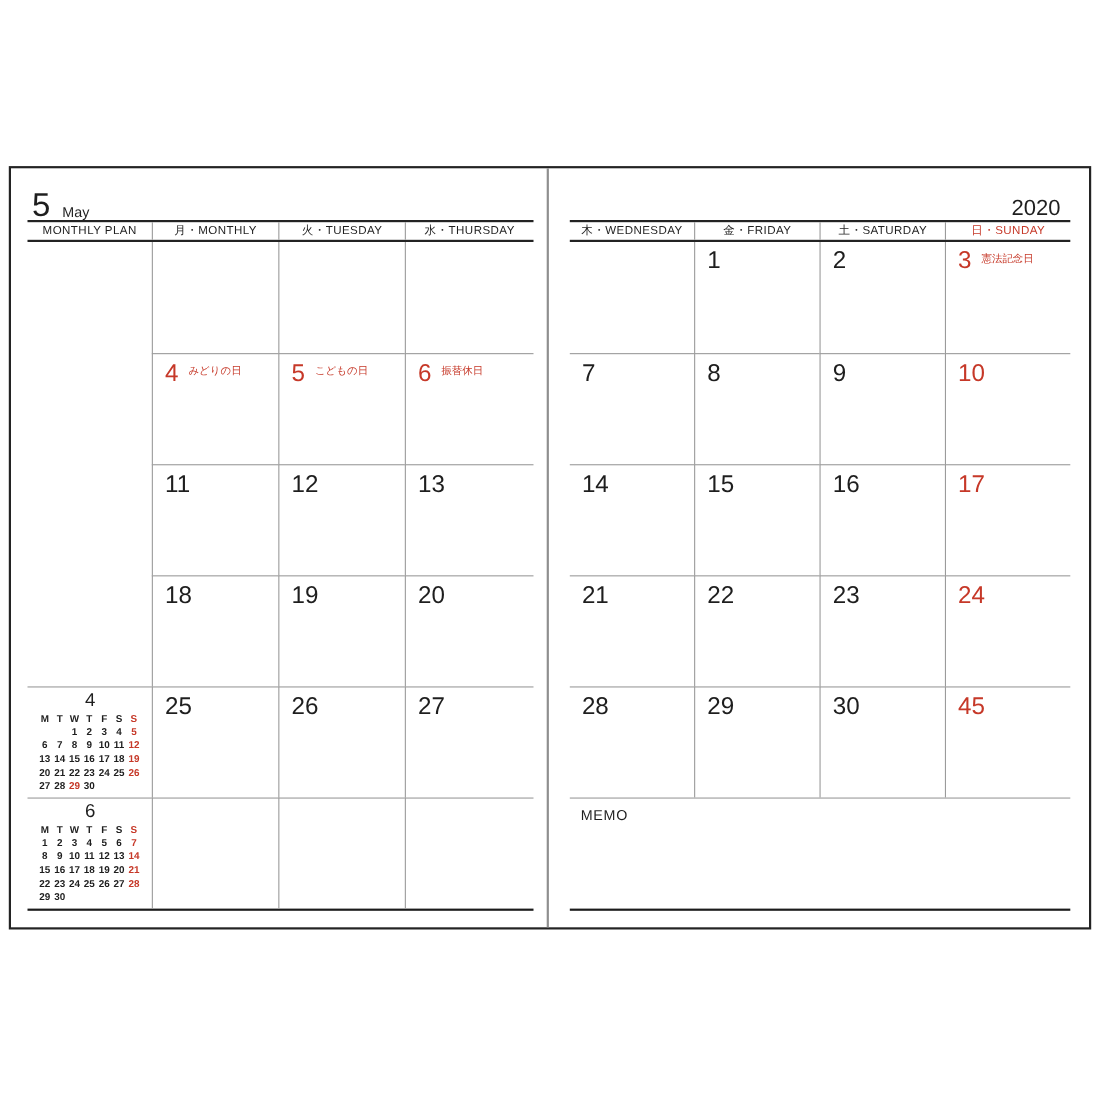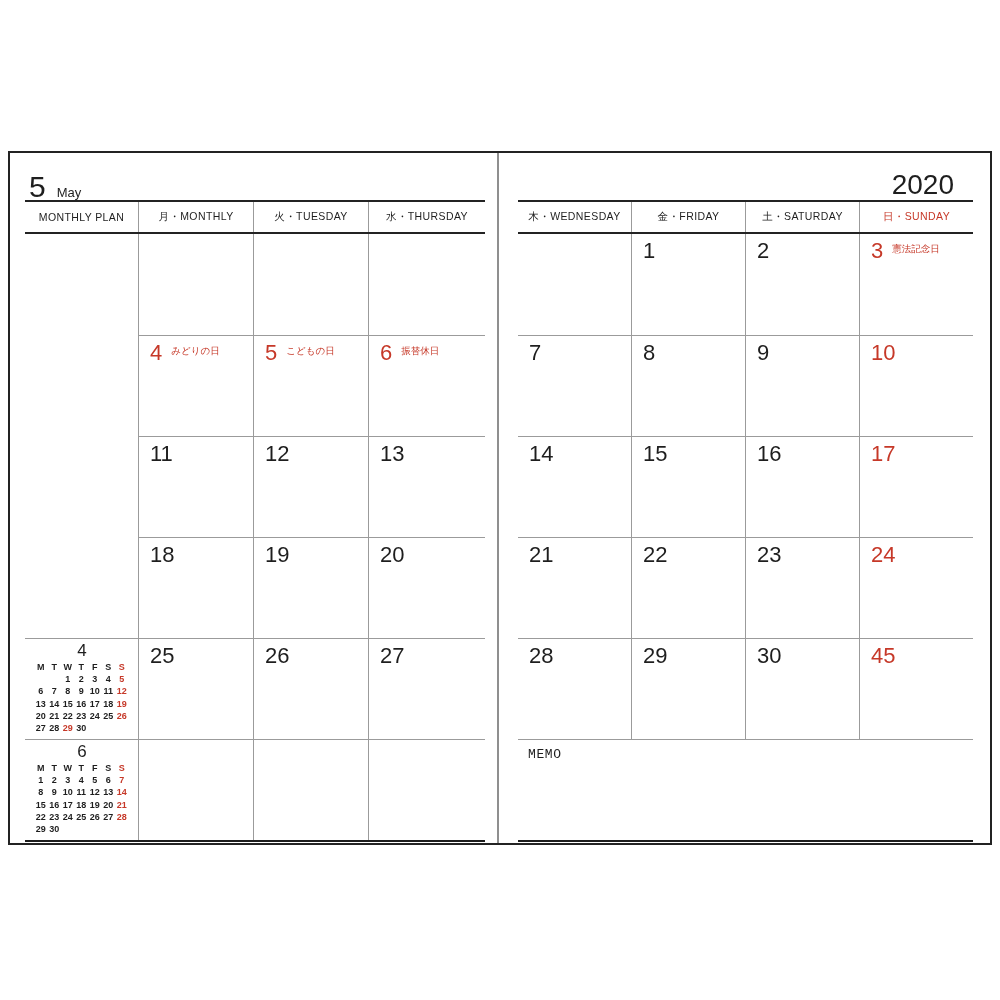--- a/index.html
+++ b/index.html
@@ -14,24 +14,24 @@
   }
   .divider { position:absolute; left:487px; top:0; width:1.5px; height:100%; background:#8f8f8f; }
   .page { position:absolute; top:0; }
   .page.left  { left:15px;  width:460px; }
   .page.right { left:508px; width:455px; }
 
   .title-zone { height:47px; display:flex; align-items:flex-end; box-sizing:border-box; padding-bottom:1px; }
   .title-zone.right-align { justify-content:flex-end; }
   .month-num  { font-size:30px; line-height:0.85; margin-left:4px; }
   .month-name { font-size:13px; line-height:0.95; margin-left:11px; }
-  .year       { font-size:28px; line-height:0.95; margin-right:19px; }
+  .year       { font-size:20px; line-height:0.95; margin-right:9px; }
 
   .day-header {
-    height:34px; box-sizing:border-box; display:grid;
+    height:20px; box-sizing:border-box; display:grid;
     border-top:2px solid var(--rule); border-bottom:2px solid var(--rule);
   }
   .cols-left  { grid-template-columns:113px 115px 115px 117px; }
   .cols-right { grid-template-columns:113px 114px 114px 114px; }
   .dh-cell {
     display:flex; align-items:center; justify-content:center;
     font-size:10.5px; letter-spacing:0.4px; border-left:1px solid var(--grid);
     white-space:nowrap; overflow:hidden;
   }
   .dh-cell:first-child { border-left:none; }
@@ -40,21 +40,21 @@
   .cal-grid { display:grid; grid-auto-rows:101px; border-bottom:2.5px solid #1c1c1c; }
   .cell { box-sizing:border-box; overflow:hidden; padding:5px 4px 0 11px; }
   .cell.plan { padding:0; }
   .bt { border-top:1px solid var(--grid); }
   .bl { border-left:1px solid var(--grid); }
   .cell-inner { display:flex; align-items:flex-start; }
   .dnum { font-size:22px; line-height:1.05; }
   .holiday { font-size:9.5px; font-weight:normal; color:var(--red); margin:4px 0 0 9px; white-space:nowrap; }
 
   .memo-row { grid-column:1/-1; border-top:1px solid var(--grid); box-sizing:border-box;
-              padding:7px 0 0 10px; font-size:13px; letter-spacing:0.6px;font-family:Liberation Mono, monospace; }
+              padding:7px 0 0 10px; font-size:13px; letter-spacing:0.6px; }
 
   .mini-cal { margin:3px 0 0 9px; width:96px; }
   .mc-title { font-size:17px; line-height:1.05; text-align:center; margin-bottom:1px; }
   .mc-grid  { display:grid; grid-template-columns:repeat(7,13.5px); justify-items:center;
               font-size:9px; font-weight:bold; line-height:12.3px; }
 </style>
 </head>
 <body>
 
 <div class="sheet">

